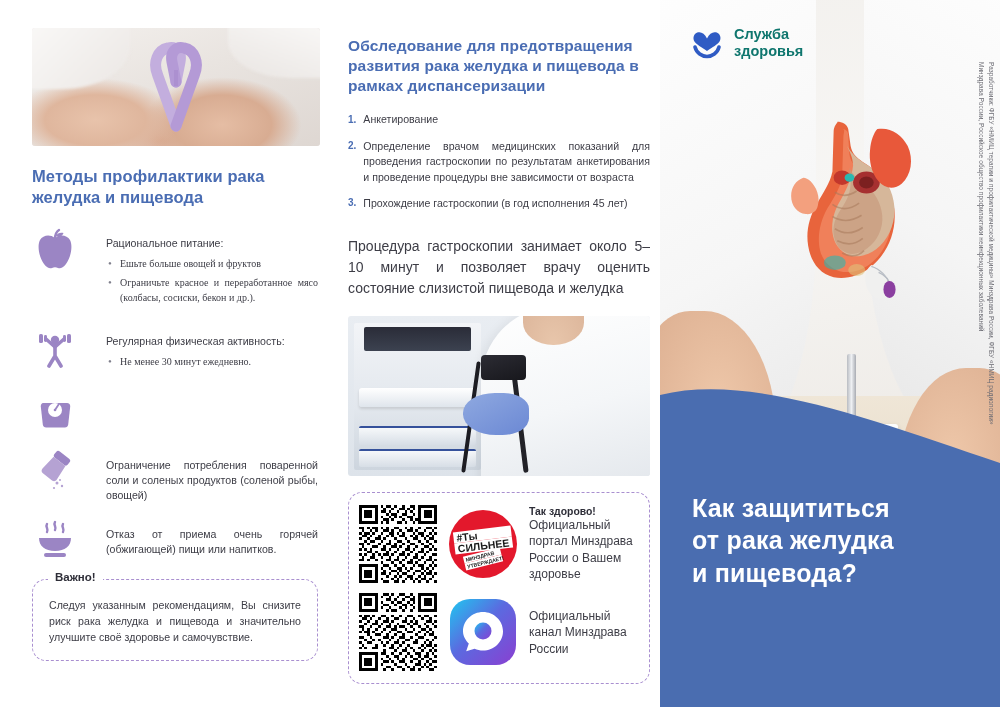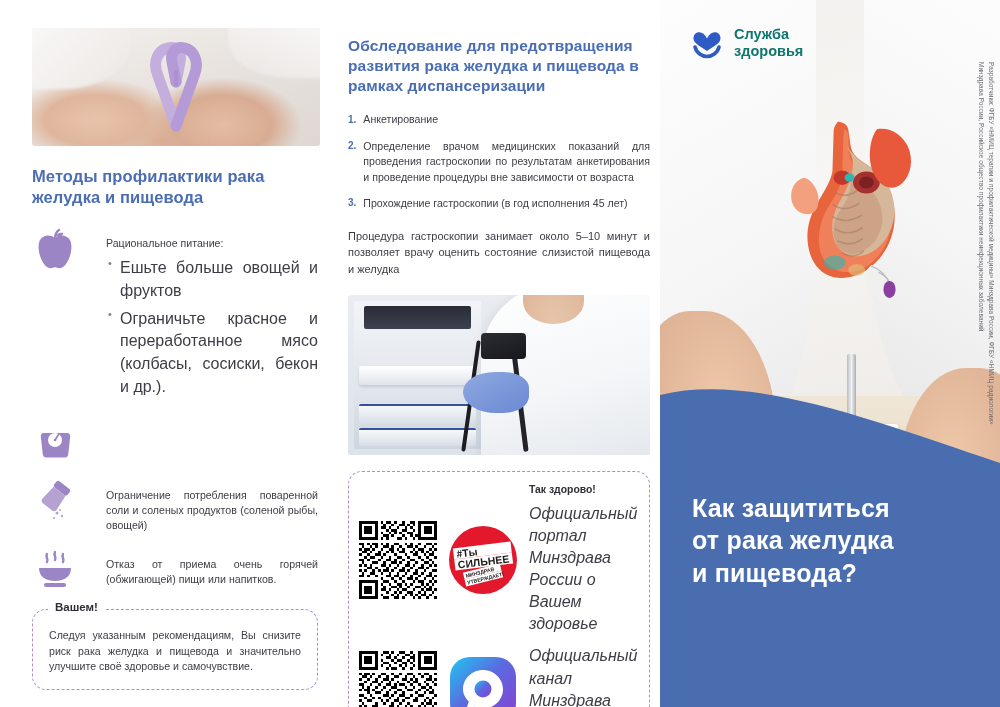--- a/index.html
+++ b/index.html
@@ -41,22 +41,22 @@
   .tip { display: flex; align-items: flex-start; gap: 28px; margin-bottom: 14px; }
   .tip-icon { flex: 0 0 46px; height: 46px; display:flex; align-items:center; justify-content:center; }
   .tip-icon svg { display:block; }
   .tip-body { flex: 1 1 auto; padding-top: 10px; }
   .tip-title {
     font-size: 10.6px; color: #3d3d46; line-height: 1.42;
     text-align: justify; text-justify: inter-word;
   }
   .tip-sub { list-style: none; margin-top: 6px; }
   .tip-sub li {
-    position: relative; padding-left: 14px; font-size: 16px; color: #3d3d46;
-    line-height: 1.42; margin-bottom: 5px; text-align: justify;
+    position: relative; padding-left: 14px; font-size: 10px; color: #3d3d46;
+    line-height: 1.42; margin-bottom: 5px; text-align: justify; font-family: Liberation Serif, serif;
   }
   .tip-sub li::before {
     content: "•"; position: absolute; left: 2px; top: -1px; color: #7f7f8c; font-size: 11px;
   }
 
   .important-wrap { position: relative; margin-top: 16px; width: 286px; }
   .important-box {
     border: 1.4px dashed #a98fd0; border-radius: 14px;
     padding: 18px 16px 14px 16px;
   }
@@ -71,21 +71,21 @@
   
   .col2 { position: absolute; left: 340px; top: 8px; width: 320px; height: 707px; padding: 28px 10px 0 8px; }
   .h2-blue {
     color: #4a6db3; font-size: 15.5px; font-weight: 700; line-height: 1.3; letter-spacing: .1px;
   }
   .numlist { margin-top: 16px; }
   .numitem { display: flex; gap: 7px; margin-bottom: 11px; }
   .numitem .n { flex: 0 0 auto; color: #4a6db3; font-size: 10px; font-weight: 700; padding-top: 1.5px; }
   .numitem .t { font-size: 10.6px; color: #3d3d46; line-height: 1.45; text-align: justify; }
   .para {
-    font-size: 11px; color: #3d3d46; line-height: 1.48; text-align: justify; margin-top: 17px;
+    font-size: 14px; color: #3d3d46; line-height: 1.48; text-align: justify; margin-top: 25px;
   }
 
   .photo-endo {
     margin-top: 18px; width: 302px; height: 160px; border-radius: 3px; overflow:hidden; position: relative;
     background: linear-gradient(180deg,#e9edf2 0%, #dde3ea 100%);
   }
   .photo-endo .mach { position:absolute; left:2%; top:4%; width:42%; height:92%;
     background: linear-gradient(180deg,#f2f4f7 0%,#e2e7ed 58%,#cdd5de 100%); filter: blur(0.6px);
     border-radius:2px; }
   .photo-endo .mach .screen { position:absolute; left:8%; top:3%; width:84%; height:16%;
@@ -113,22 +113,22 @@
   .qr-box {
     margin-top: 16px; width: 302px;
     border: 1.4px dashed #a98fd0; border-radius: 14px; padding: 12px 10px;
   }
   .qr-row { display: flex; align-items: center; gap: 10px; margin-bottom: 10px; }
   .qr-row:last-child { margin-bottom: 0; }
   .qr { flex: 0 0 78px; width: 78px; height: 78px; }
   .qr svg { display:block; }
   .badge { flex: 0 0 72px; width: 72px; height: 72px; display:flex; align-items:center; justify-content:center;}
   .qr-text { flex: 1 1 auto; }
-  .qr-title { font-size: 10.4px; font-weight: 700; color: #2e2e38; margin-bottom: 8px; }
-  .qr-desc { font-size: 16px; color: #3d3d46; line-height: 1.38; font-style: italic; }
+  .qr-title { font-size: 10.4px; font-weight: 700; color: #2e2e38; margin-bottom: 0; }
+  .qr-desc { font-size: 12px; color: #3d3d46; line-height: 1.38; }
 
   
   .col3 { position: absolute; left: 660px; top: 0; width: 340px; height: 707px; overflow: hidden; }
   .col3 .photo {
     position:absolute; inset:0;
     background: linear-gradient(170deg,#f3f1ee 0%, #f7f6f4 30%, #efece8 60%, #e6e0d7 100%);
   }
   .col3 .coatL { position:absolute; left:-12%; top:-6%; width:58%; height:72%;
     background: linear-gradient(150deg,#ffffff 0%,#f6f6f6 60%,#e8e8e8 100%); border-radius: 0 0 46% 0; filter: blur(.4px);}
   .col3 .coatR { position:absolute; right:-16%; top:-8%; width:56%; height:70%;
@@ -207,20 +207,39 @@
         </div>
         <div class="tip-body">
           <div class="tip-title">Рациональное питание:</div>
           <ul class="tip-sub">
             <li>Ешьте больше овощей и фруктов</li>
             <li>Ограничьте красное и переработанное мясо (колбасы, сосиски, бекон и др.).</li>
           </ul>
         </div>
       </div>
 
+      <div class="tip">
+        <div class="tip-icon">
+          <svg width="40" height="42" viewBox="0 0 40 42">
+            <circle cx="20" cy="14" r="4.2" fill="#9b85c4"></circle>
+            <path d="M20 18 L20 30 M20 30 L14 40 M20 30 L26 40" stroke="#9b85c4" stroke-width="3.6" fill="none" stroke-linecap="round"></path>
+            <path d="M20 21 L11 13 M20 21 L29 13" stroke="#9b85c4" stroke-width="3.4" fill="none" stroke-linecap="round"></path>
+            <rect x="4" y="8" width="4" height="9" rx="1.6" fill="#9b85c4"></rect>
+            <rect x="9" y="9" width="3" height="7" rx="1.4" fill="#9b85c4"></rect>
+            <rect x="28" y="9" width="3" height="7" rx="1.4" fill="#9b85c4"></rect>
+            <rect x="32" y="8" width="4" height="9" rx="1.6" fill="#9b85c4"></rect>
+          </svg>
+        </div>
+        <div class="tip-body">
+          <div class="tip-title">Регулярная физическая активность:</div>
+          <ul class="tip-sub">
+            <li>Не менее 30 минут ежедневно.</li>
+          </ul>
+        </div>
+      </div>
 
 
       <div class="tip">
         <div class="tip-icon">
           <svg width="40" height="40" viewBox="0 0 40 40">
             <path d="M8 12h24c2 0 3.4 1.5 3.2 3.4l-2 18c-.2 1.7-1.6 3-3.3 3H11.1c-1.7 0-3.1-1.3-3.3-3l-2-18C5.6 13.5 7 12 8 12z" fill="#9b85c4"></path>
             <circle cx="20" cy="19" r="7" fill="#ffffff"></circle>
             <path d="M20 19 L23.6 13.6" stroke="#9b85c4" stroke-width="1.8" stroke-linecap="round"></path>
             <circle cx="20" cy="19" r="1.3" fill="#9b85c4"></circle>
           </svg>
@@ -259,21 +278,21 @@
           <div class="tip-title">Отказ от приема очень горячей (обжигающей) пищи или напитков.</div>
         </div>
       </div>
 
     </div>
 
     <div class="important-wrap">
       <div class="important-box">
         <div class="important-text">Следуя указанным рекомендациям, Вы снизите риск рака желудка и пищевода и значительно улучшите своё здоровье и самочувствие.</div>
       </div>
-      <div class="important-title">Вашем!</div>
+      <div class="important-title">Важно!</div>
     </div>
 
   </div>
 
   <div class="col2">
 
     <div class="h2-blue">
       <span>Обследование для предотвращения развития рака желудка и пищевода в рамках диспансеризации</span>
     </div>
 

